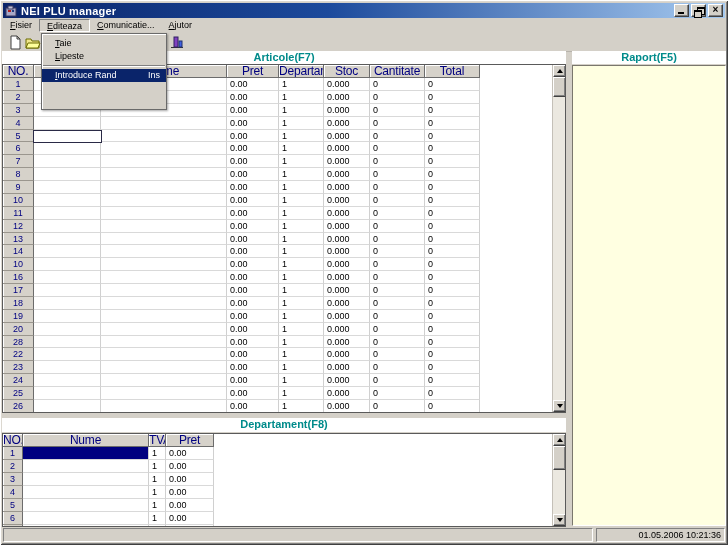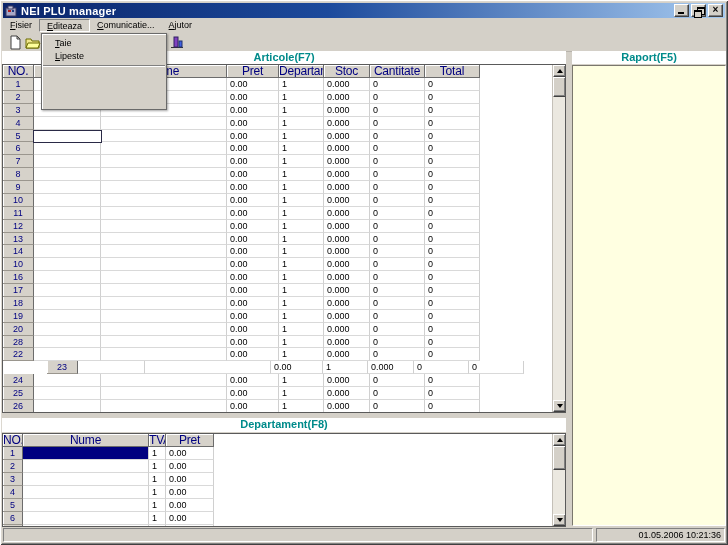--- a/index.html
+++ b/index.html
@@ -377,21 +377,21 @@
       <div class="g-row" style="height: 12.88px;">
         <div class="g-cell num" style="width: 31px;">22</div>
         <div class="g-cell" style="width: 67px;"></div>
         <div class="g-cell" style="width: 126px;"></div>
         <div class="g-cell" style="width: 52px;">0.00</div>
         <div class="g-cell" style="width: 45px;">1</div>
         <div class="g-cell" style="width: 46px;">0.000</div>
         <div class="g-cell" style="width: 55px;">0</div>
         <div class="g-cell" style="width: 55px;">0</div>
       </div>
-      <div class="g-row" style="height: 12.88px; padding-left: 44px;">
+      <div class="g-row" style="height: 12.88px;">
         <div class="g-cell num" style="width: 31px;">23</div>
         <div class="g-cell" style="width: 67px;"></div>
         <div class="g-cell" style="width: 126px;"></div>
         <div class="g-cell" style="width: 52px;">0.00</div>
         <div class="g-cell" style="width: 45px;">1</div>
         <div class="g-cell" style="width: 46px;">0.000</div>
         <div class="g-cell" style="width: 55px;">0</div>
         <div class="g-cell" style="width: 55px;">0</div>
       </div>
       <div class="g-row" style="height: 12.88px;">
@@ -511,13 +511,17 @@
 <div class="dropdown">
     <div class="menu-item">
       <span class="accel">Taie</span>
       <span class="shortcut"></span>
     </div>
     <div class="menu-item">
       <span class="accel">Lipeste</span>
       <span class="shortcut"></span>
     </div>
     <div class="menu-sep"></div>
+    <div class="menu-item hl">
+      <span class="accel">Introduce Rand</span>
+      <span class="shortcut">Ins</span>
+    </div>
   </div>
 
 </body></html>

